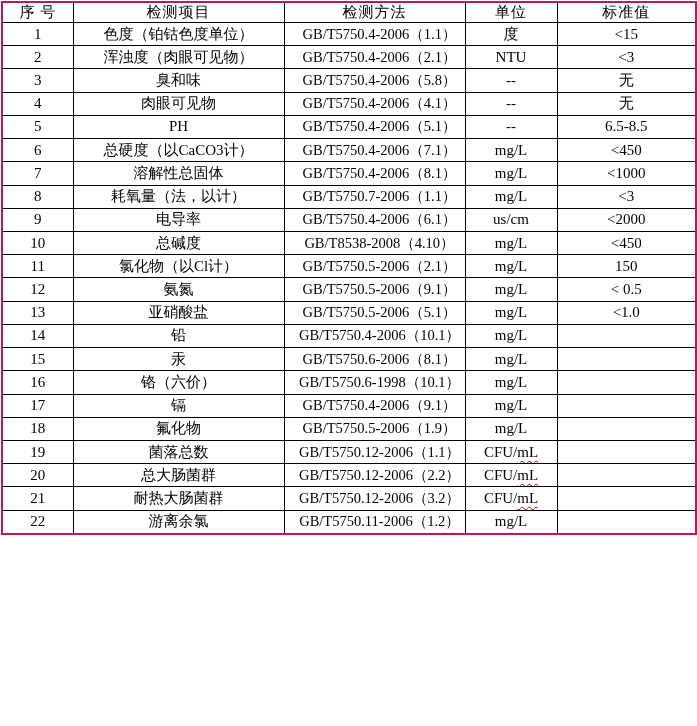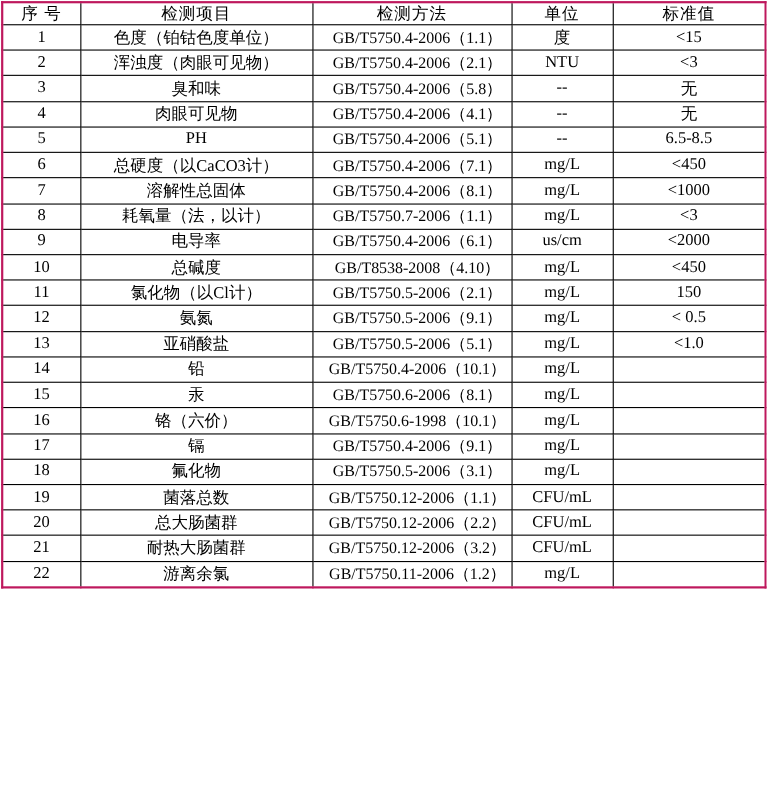--- a/index.html
+++ b/index.html
@@ -34,20 +34,21 @@
     overflow: hidden;
   }
   .spec-table th {
     letter-spacing: 1px;
   }
   .spec-table td.col-method {
     font-size: 14.5px;
     padding-left: 12px;
   }
   .wavy {
+    text-decoration: underline;
     text-decoration-style: wavy;
     text-decoration-color: #c00000;
     text-decoration-thickness: 1px;
     text-underline-offset: 3px;
     text-decoration-skip-ink: none;
   }
 </style>
 </head>
 <body>
 
@@ -184,21 +185,21 @@
       <tr>
         <td class="col-no">17</td>
         <td class="col-item">镉</td>
         <td class="col-method">GB/T5750.4-2006（9.1）</td>
         <td class="col-unit">mg/L</td>
         <td class="col-value"></td>
       </tr>
       <tr>
         <td class="col-no">18</td>
         <td class="col-item">氟化物</td>
-        <td class="col-method">GB/T5750.5-2006（3.1）</td>
+        <td class="col-method">GB/T5750.5-2006（1.9）</td>
         <td class="col-unit">mg/L</td>
         <td class="col-value"></td>
       </tr>
       <tr>
         <td class="col-no">19</td>
         <td class="col-item">菌落总数</td>
         <td class="col-method">GB/T5750.12-2006（1.1）</td>
         <td class="col-unit"><span>CFU/</span><span class="wavy">mL</span></td>
         <td class="col-value"></td>
       </tr>

